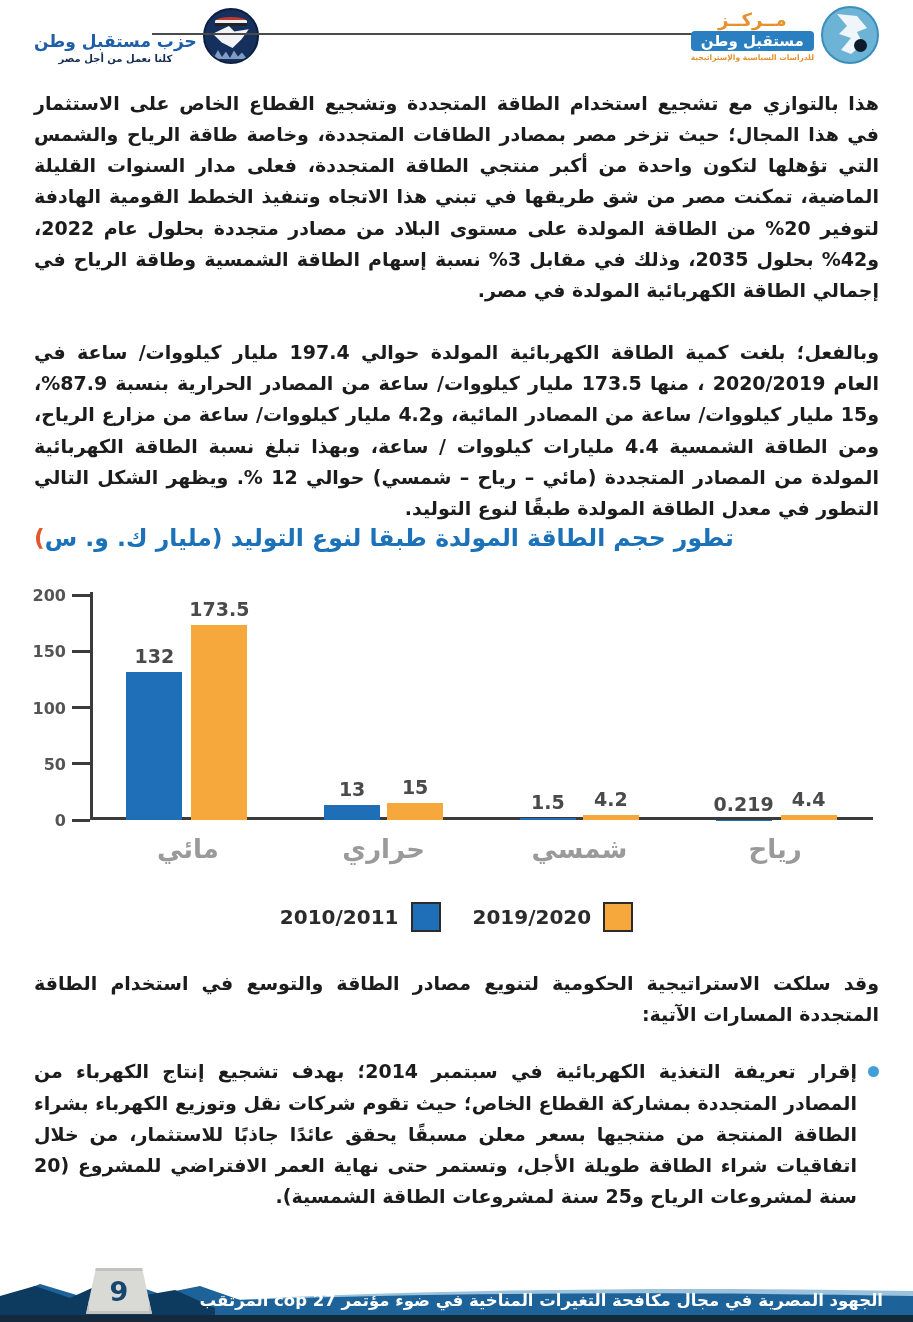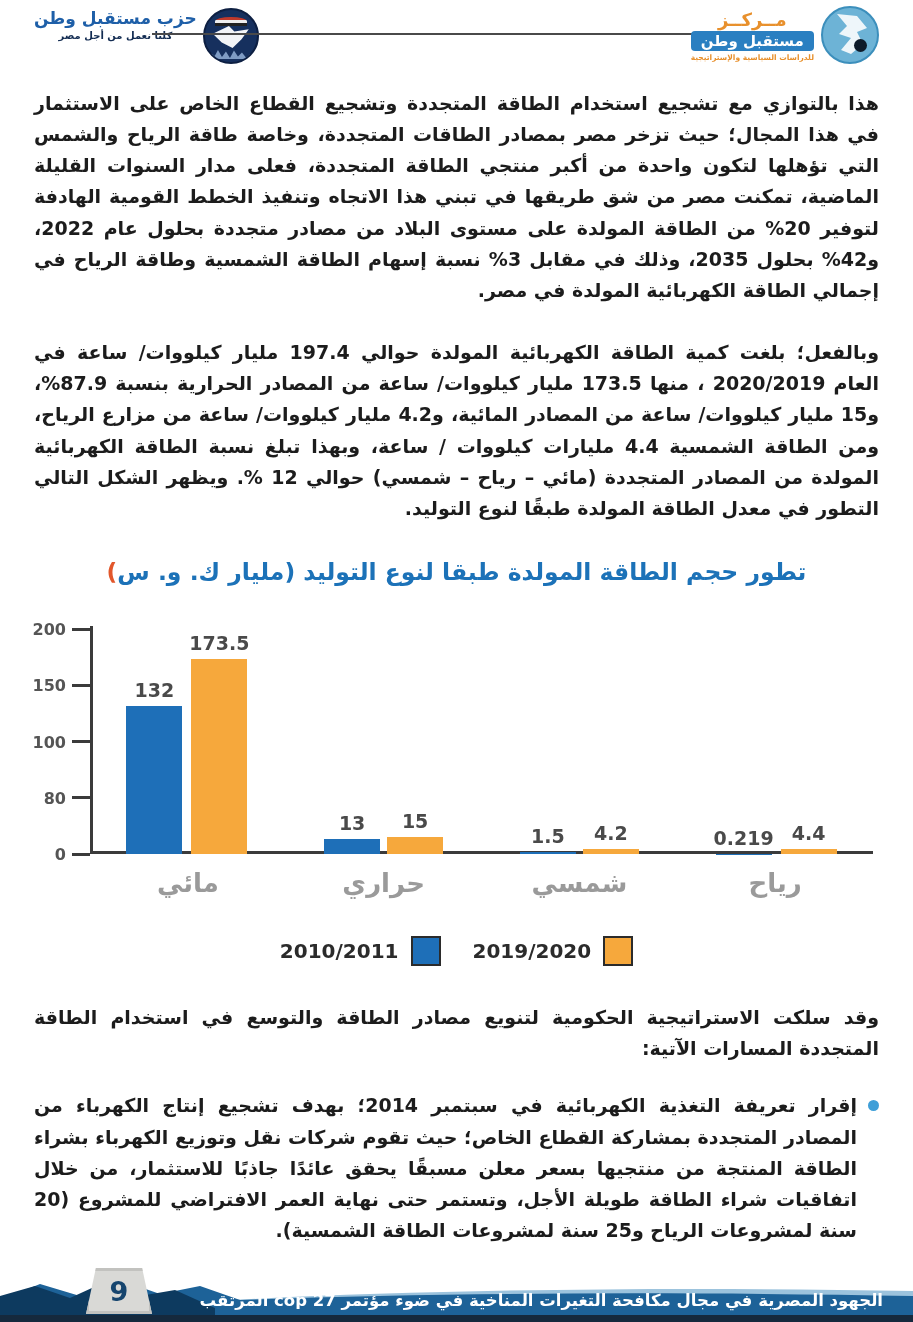--- a/index.html
+++ b/index.html
@@ -5,21 +5,21 @@
   html,body{margin:0;padding:0;}
   body{
     width:913px;height:1322px;position:relative;overflow:hidden;
     background:#ffffff;font-family:"DejaVu Sans","Liberation Sans",sans-serif;
   }
   .page{padding:0 34px;}
 
   
   .header{position:relative;height:82px;}
   .hdr-rule{position:absolute;top:33px;left:118px;width:588px;height:2px;background:#4a4a4a;}
-  .logo-left{position:absolute;top:8px;left:0;display:flex;align-items:flex-start;gap:6px;}
+  .logo-left{position:absolute;top:8px;left:0;display:flex;align-items:flex-end;gap:6px;}
   .logo-left-text{text-align:center;}
   .logo-left-title{color:#1e5fa8;font-weight:bold;font-size:17px;}
   .logo-left-sub{color:#132c52;font-weight:bold;font-size:10px;margin-top:2px;}
   .emblem{width:52px;height:52px;border-radius:50%;background:#16305e;border:2px solid #0d1f42;position:relative;overflow:hidden;}
   .emblem .flag{position:absolute;top:7px;left:10px;width:32px;height:9px;border-radius:50% 50% 0 0;background:linear-gradient(#c0392b 33%,#eee 33%,#eee 66%,#222 66%);}
   .emblem .bird{position:absolute;top:16px;left:8px;width:36px;height:22px;background:#f2f4f7;clip-path:polygon(0 35%,45% 0,60% 25%,100% 15%,80% 60%,55% 100%,25% 75%);}
   .emblem .city{position:absolute;bottom:3px;left:6px;width:40px;height:10px;background:#7f9cc4;clip-path:polygon(0 100%,0 40%,10% 70%,18% 10%,28% 80%,38% 25%,48% 90%,58% 15%,68% 75%,78% 35%,88% 85%,100% 45%,100% 100%);}
   .logo-right{position:absolute;top:6px;right:0;display:flex;align-items:center;gap:7px;}
   .logo-right-text{text-align:center;}
   .logo-right-title{color:#e8902c;font-weight:bold;font-size:18px;letter-spacing:1px;}
@@ -35,21 +35,21 @@
     font-size:19px;line-height:1.64;margin:0 0 0 0;
   }
   .p1{margin-top:6px;}
   .p2{margin-top:31px;}
   .p3{margin-top:36px;}
   .bullet-para{margin-top:26px;position:relative;padding-right:22px;}
   .bullet-dot{position:absolute;right:0;top:10px;width:11px;height:11px;border-radius:50%;background:#3f9fd8;}
 
   
   .chart-title{
-    direction:rtl;text-align:center;margin-top:34px;
+    direction:rtl;text-align:left;
     font-size:23.5px;font-weight:bold;color:#1c72b8;
   }
   .chart-title .paren{color:#e2572b;}
 
   
   .chart{margin-top:40px;}
   .plot-wrap{position:relative;margin-left:56px;margin-right:6px;height:228px;}
   .plot{position:absolute;inset:0;border-left:3px solid #3b3b3b;border-bottom:3px solid #3b3b3b;}
   .groups{position:absolute;left:0;right:0;bottom:0;top:0;display:flex;align-items:flex-end;}
   .group{flex:1;display:flex;justify-content:center;align-items:flex-end;gap:7px;height:100%;}
@@ -158,21 +158,21 @@
             <div class="bar-col">
               <div class="bar-value">4.4</div>
               <div class="bar" style="height: 4.95px; background: rgb(246, 168, 60);"></div>
             </div>
           </div>
         </div>
       <div id="chart-ticks">
           <div class="tick" style="bottom: -1.5px;"></div>
           <div class="tick-label" style="top: 228px;">0</div>
           <div class="tick" style="bottom: 54.75px;"></div>
-          <div class="tick-label" style="top: 171.75px;">80</div>
+          <div class="tick-label" style="top: 171.75px;">50</div>
           <div class="tick" style="bottom: 111px;"></div>
           <div class="tick-label" style="top: 115.5px;">100</div>
           <div class="tick" style="bottom: 167.25px;"></div>
           <div class="tick-label" style="top: 59.25px;">150</div>
           <div class="tick" style="bottom: 223.5px;"></div>
           <div class="tick-label" style="top: 3px;">200</div>
         </div>
     </div>
     <div class="cats" id="chart-cats">
         <div class="cat">مائي</div>

